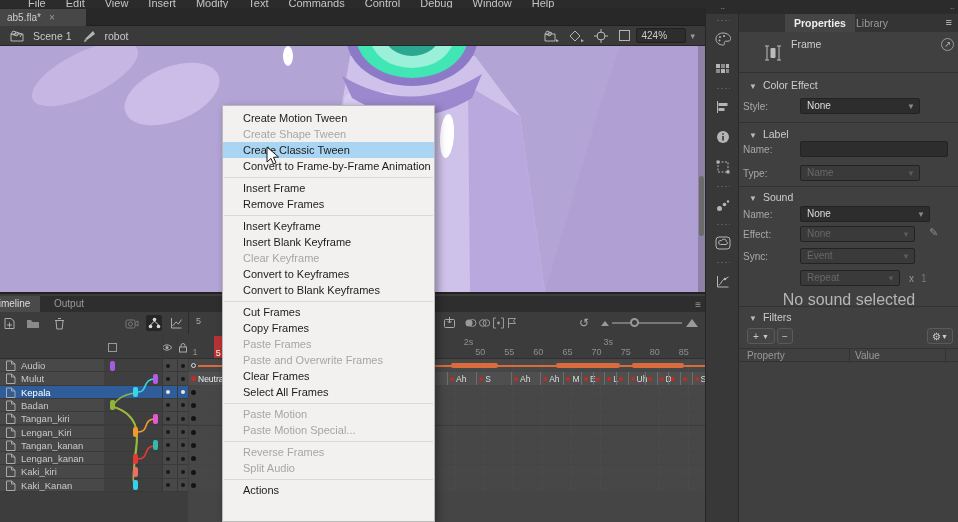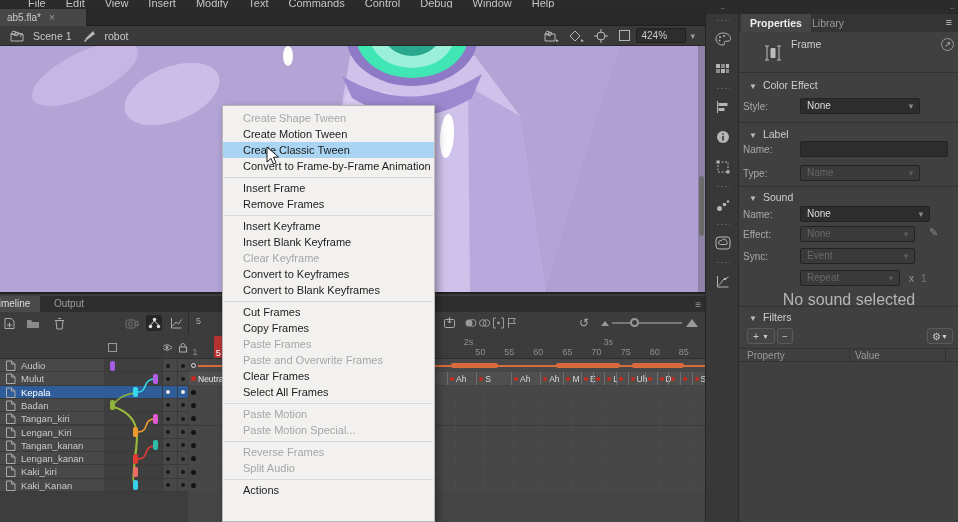--- a/index.html
+++ b/index.html
@@ -82,21 +82,21 @@
   .dock-icons { position:absolute; left:0; top:16px; width:33px; }
   .dock-item { width:33px; height:30px; display:flex; align-items:center; justify-content:center; }
   .dock-handle { width:14px; height:3px; margin:3px auto 2px;
      background-image:radial-gradient(circle,#5a5a5a 1px,transparent 1.1px); background-size:4px 3px; }
 
   
   .props { position:absolute; left:738px; top:0; width:220px; height:522px; background:#404040; border-left:1px solid #2a2a2a; }
   .props-top { position:absolute; left:0; top:0; width:220px; height:14px; background:#2b2b2b; }
   .props-top .collapse { position:absolute; right:4px; top:2px; color:#9a9a9a; font-size:9px; }
   .props-tabs { position:absolute; left:0; top:14px; width:220px; height:18px; background:#343434; }
-  .props-tab { position:absolute; top:0; height:18px; font-size:10.5px; line-height:18px; padding:0 9px; color:#999; }
+  .props-tab { position:absolute; top:0; height:18px; font-size:10.5px; line-height:18px; padding:0 9px; color:#999;margin-left:44px; }
   .props-tab.active { background:#454545; color:#eee; font-weight:bold; }
   .props-menu { position:absolute; right:6px; top:16px; color:#ccc; font-size:11px; }
   .sec-divider { position:absolute; left:0; width:220px; height:1px; background:#323232; }
   .sec-title { position:absolute; font-size:10.5px; color:#ccc; }
   .sec-caret { color:#bbb; font-size:8px; margin-right:6px; }
   .frow-label { position:absolute; width:52px; text-align:left; font-size:10px; color:#a8a8a8; }
   .ffield { position:absolute; height:16px; background:#2d2d2d; border:1px solid #232323; border-radius:2px;
             color:#ddd; font-size:10px; line-height:14px; padding:0 6px; }
   .ffield .chev { position:absolute; right:4px; top:1px; color:#8a8a8a; font-size:8px; }
   .ffield.disabled { background:#3a3a3a; color:#686868; }
@@ -700,22 +700,22 @@
     <div class="filt-btn" style="left:188px;top:328px;width:26px">⚙ <span style="font-size:7px">▼</span></div>
     <div class="filt-header" style="top:348px">
       <span class="col1">Property</span>
       <span class="col2">Value</span>
       <span class="vdiv" style="left:110px"></span>
       <span class="vdiv" style="left:206px"></span>
     </div>
   </div>
 
   <div class="ctx-menu">
+      <div class="cm-item"><span>Create Motion Tween</span></div>
       <div class="cm-item disabled"><span>Create Shape Tween</span></div>
-      <div class="cm-item"><span>Create Motion Tween</span></div>
       <div class="cm-item highlighted"><span>Create Classic Tween</span></div>
       <div class="cm-item"><span>Convert to Frame-by-Frame Animation</span><span class="cm-arrow">›</span></div>
       <div class="cm-sep"></div>
       <div class="cm-item"><span>Insert Frame</span></div>
       <div class="cm-item"><span>Remove Frames</span></div>
       <div class="cm-sep"></div>
       <div class="cm-item"><span>Insert Keyframe</span></div>
       <div class="cm-item"><span>Insert Blank Keyframe</span></div>
       <div class="cm-item disabled"><span>Clear Keyframe</span></div>
       <div class="cm-item"><span>Convert to Keyframes</span></div>

